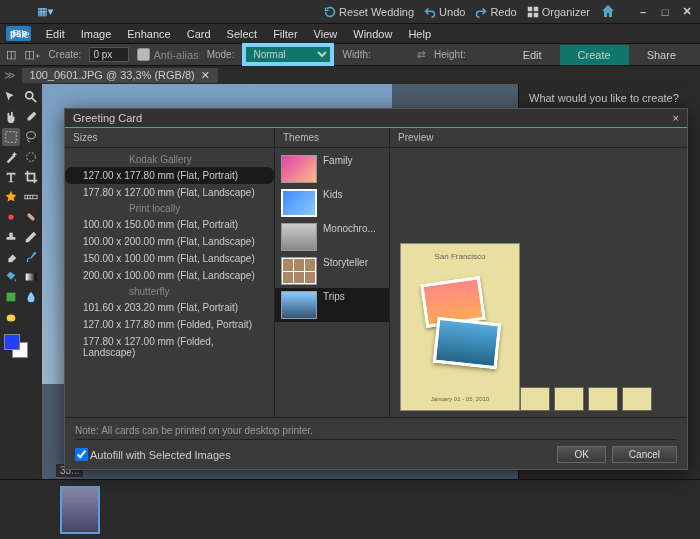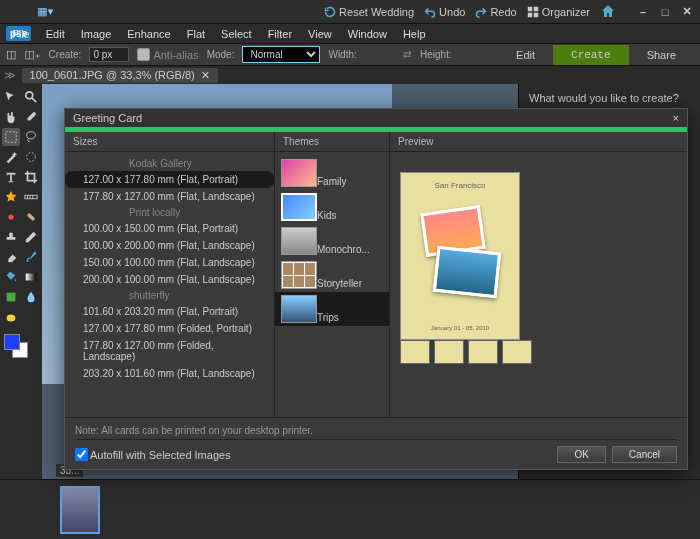--- a/index.html
+++ b/index.html
@@ -15,27 +15,27 @@
 .win-ctl { width: 14px; height: 14px; color: #ccc; display: flex; align-items: center; justify-content: center; cursor: pointer; font-weight: bold; }
 
 
 .menu-bar { background: #2b2b2b; height: 20px; display: flex; align-items: center; padding: 0 4px; border-bottom: 1px solid #111; }
 .menu-item { padding: 2px 8px; color: #ddd; cursor: pointer; }
 
 
 .options-bar { background: #3a3a3a; height: 22px; display: flex; align-items: center; padding: 0 6px; gap: 8px; border-bottom: 1px solid #111; }
 .opt-label { color: #aaa; font-size: 10px; }
 .opt-input { background: #222; border: 1px solid #555; color: #ccc; padding: 1px 3px; width: 40px; font-size: 10px; }
-.opt-select { background: #000000; border: 1px solid #7dd3fc; color: #ccc; padding: 1px 3px; font-size: 10px; width: 78px; }
+.opt-select { background: #0f766e; border: 4px solid #7dd3fc; color: #ccc; padding: 1px 3px; font-size: 10px; width: 92px; }
 .opt-cb { display: flex; align-items: center; gap: 3px; color: #888; }
 
 
 .tabs { margin-left: auto; display: flex; }
 .tab { padding: 4px 18px; color: #ccc; cursor: pointer; }
-.tab.active { background: #4d7c0f; font-family: Liberation Mono, monospace; }
+.tab.active { background: #0f766e; }
 
 
 .doc-bar { background: #2a2a2a; height: 18px; display: flex; align-items: center; padding: 0 4px; }
 .doc-tab { background: #444; padding: 1px 8px; font-size: 10px; color: #ccc; display: flex; align-items: center; gap: 6px; }
 .doc-close { cursor: pointer; }
 
 
 .main { position: relative; height: calc(100% - 24px - 20px - 22px - 18px - 60px); display: flex; }
 .toolbox { width: 42px; background: #2b2b2b; padding: 4px 2px; display: grid; grid-template-columns: 1fr 1fr; gap: 2px; align-content: start; }
 .tool { width: 18px; height: 18px; display: flex; align-items: center; justify-content: center; color: #ccc; cursor: pointer; border-radius: 2px; }
@@ -50,47 +50,47 @@
 
 .right-panel { width: 182px; background: #2b2b2b; border-left: 1px solid #111; }
 .rp-head { padding: 8px 10px; color: #ccc; }
 
 
 .project-bin { height: 60px; background: #2b2b2b; border-top: 1px solid #111; display: flex; align-items: center; padding: 4px 60px; gap: 6px; }
 .thumb { width: 40px; height: 48px; background: linear-gradient(#88a, #446); border: 2px solid #5aa0e0; }
 
 
 .dialog { position: absolute; left: 64px; top: 108px; width: 624px; height: 362px; background: #3a3a3a; border: 1px solid #555; box-shadow: 0 4px 20px rgba(0,0,0,0.6); display: flex; flex-direction: column; }
-.dlg-title { background: #323232; padding: 3px 8px; color: #ccc; font-size: 10px; border-bottom: 5px solid #22c55e; display: flex; }
+.dlg-title { background: #323232; padding: 3px 8px; color: #ccc; font-size: 10px; border-bottom: 1px solid #22c55e; display: flex; }
 .dlg-close { margin-left: auto; cursor: pointer; }
 .dlg-body { flex: 1; display: flex; }
 .dlg-col { border-right: 1px solid #222; display: flex; flex-direction: column; }
 .col-sizes { width: 210px; }
 .col-themes { width: 115px; }
 .col-preview { flex: 1; }
 .col-head { padding: 4px 8px; color: #bbb; font-size: 10px; border-bottom: 1px solid #222; }
 .col-content { flex: 1; overflow-y: auto; padding: 4px 0; }
 
 .size-group { padding: 2px 16px; color: #888; font-size: 10px; margin-left: 48px; }
 .size-item { padding: 3px 18px; color: #ccc; font-size: 10px; cursor: pointer; }
 .size-item.selected { background: #1a1a1a; border-radius: 7px; }
 
-.theme-item { display: flex; align-items: flex-end; padding: 3px 6px; cursor: pointer; }
+.theme-item { display: flex; align-items: flex-start; gap: 6px; padding: 3px 6px; cursor: pointer; }
 .theme-item.selected { background: #1a1a1a; }
 .theme-thumb { width: 36px; height: 28px; background: #888; border: 1px solid #999; }
 .tt-family { background: linear-gradient(135deg,#d4a,#fb8); }
 .tt-kids { background: linear-gradient(135deg,#48f,#8cf); border: 2px solid #fff; }
 .tt-mono { background: linear-gradient(#ccc,#888); }
 .tt-story { background: #fff; display: grid; grid-template-columns: 1fr 1fr 1fr; gap: 1px; padding: 1px; }
 .tt-story div { background: #a86; }
 .tt-trips { background: linear-gradient(#8cf,#357); }
 .tt-wedding { background: linear-gradient(#fdf,#fff); }
 .theme-label { color: #ccc; font-size: 10px; }
 
-.preview-area { flex: 1; display: flex; flex-direction: column; align-items: flex-start; padding: 20px 10px 6px; }
+.preview-area { flex: 1; display: flex; align-items: flex-end; padding: 20px 10px 6px; }
 .preview-card { width: 120px; height: 168px; background: #e8dfa0; border: 1px solid #888; position: relative; padding: 8px; }
 .pc-title { color: #666; font-size: 8px; text-align: center; }
 .pc-photo { position: absolute; border: 3px solid #fff; box-shadow: 0 2px 4px rgba(0,0,0,0.4); }
 .pc-p1 { width: 60px; height: 44px; background: linear-gradient(#f88,#fa5); top: 36px; left: 22px; transform: rotate(-8deg); }
 .pc-p2 { width: 64px; height: 46px; background: linear-gradient(#5ad,#268); top: 76px; left: 34px; transform: rotate(6deg); }
 .pc-date { position: absolute; bottom: 8px; left: 0; right: 0; text-align: center; font-size: 6px; color: #755; }
 .preview-thumbs { display: flex; gap: 4px; }
 .pt { width: 30px; height: 24px; background: #e8dfa0; border: 1px solid #666; }
 
 .dlg-footer { border-top: 1px solid #222; padding: 4px 10px; }
@@ -150,21 +150,21 @@
       <span class="win-ctl">✕</span>
     </div>
   </div>
 </div>
 
 <div class="menu-bar">
     <span class="menu-item">File</span>
     <span class="menu-item">Edit</span>
     <span class="menu-item">Image</span>
     <span class="menu-item">Enhance</span>
-    <span class="menu-item">Flat</span>
+    <span class="menu-item">Card</span>
     <span class="menu-item">Select</span>
     <span class="menu-item">Filter</span>
     <span class="menu-item">View</span>
     <span class="menu-item">Window</span>
     <span class="menu-item">Help</span>
   </div>
 
 <div class="options-bar">
   <span>◫</span>
   <span>◫₊</span>
@@ -353,21 +353,20 @@
           <div class="size-item">177.80 x 127.00 mm (Flat, Landscape)</div>
           <div class="size-group">Print locally</div>
           <div class="size-item">100.00 x 150.00 mm (Flat, Portrait)</div>
           <div class="size-item">100.00 x 200.00 mm (Flat, Landscape)</div>
           <div class="size-item">150.00 x 100.00 mm (Flat, Landscape)</div>
           <div class="size-item">200.00 x 100.00 mm (Flat, Landscape)</div>
           <div class="size-group">shutterfly</div>
           <div class="size-item">101.60 x 203.20 mm (Flat, Portrait)</div>
           <div class="size-item">127.00 x 177.80 mm (Folded, Portrait)</div>
           <div class="size-item">177.80 x 127.00 mm (Folded, Landscape)</div>
-          <div class="size-item">203.20 x 101.60 mm (Flat, Landscape)</div>
         </div>
     </div>
     <div class="dlg-col col-themes">
       <div class="col-head">Themes</div>
       <div class="col-content" id="themes-list">
           <div class="theme-item">
             <div class="theme-thumb tt-family"></div>
             <span class="theme-label">Family</span>
           </div>
           <div class="theme-item">

